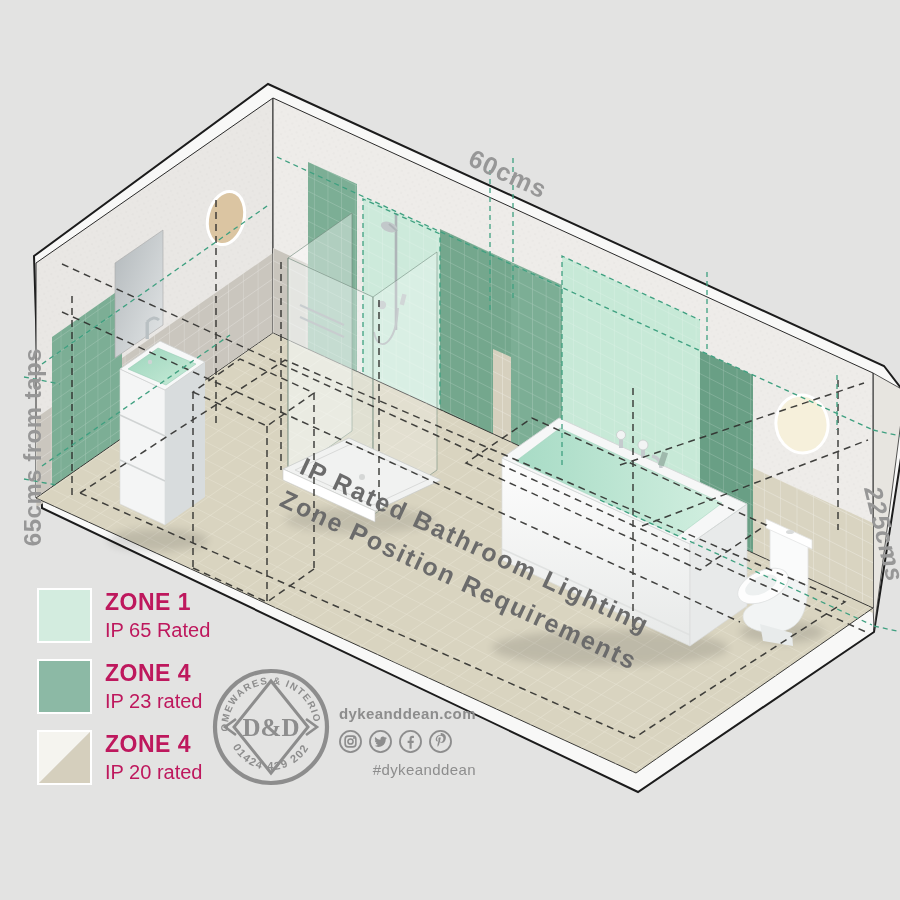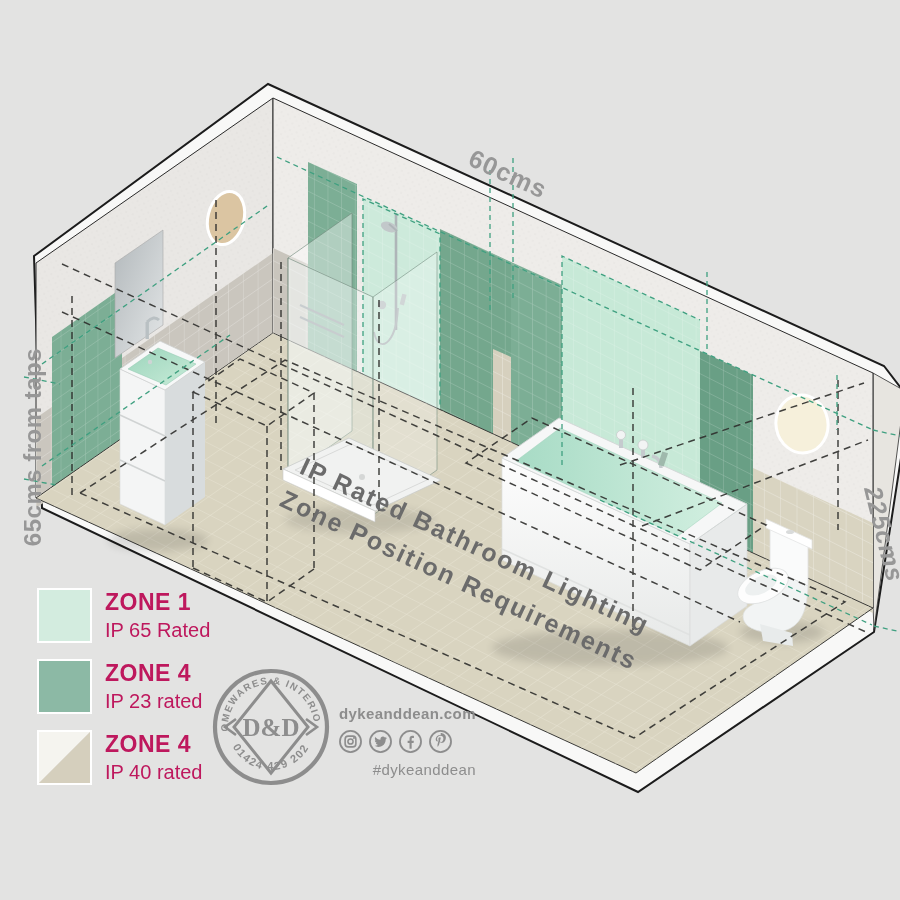--- a/index.html
+++ b/index.html
@@ -272,21 +272,21 @@
       </div>
     </div>
     <div class="legend-row">
       <svg class="legend-swatch" viewBox="0 0 55 55">
         <polygon points="1,1 54,1 1,54" fill="#f5f4ef"></polygon>
         <polygon points="54,1 54,54 1,54" fill="#d5cfbd"></polygon>
         <rect x="1" y="1" width="53" height="53" fill="none" stroke="#ffffff" stroke-width="2"></rect>
       </svg>
       <div class="legend-text">
         <div class="legend-name">ZONE 4</div>
-        <div class="legend-rating">IP 40 rated</div>
+        <div class="legend-rating">IP 20 rated</div>
       </div>
     </div>
   </div>
 
   <svg class="logo-svg" width="132" height="132" viewBox="0 0 132 132">
     <defs>
       <path id="arcTop" d="M23,66 A43,43 0 0 1 109,66" fill="none"></path>
       <path id="arcBot" d="M23,66 A43,43 0 0 0 109,66" fill="none"></path>
     </defs>
     <circle cx="66" cy="66" r="56" fill="none" stroke="#8d8d8d" stroke-width="4.2"></circle>

